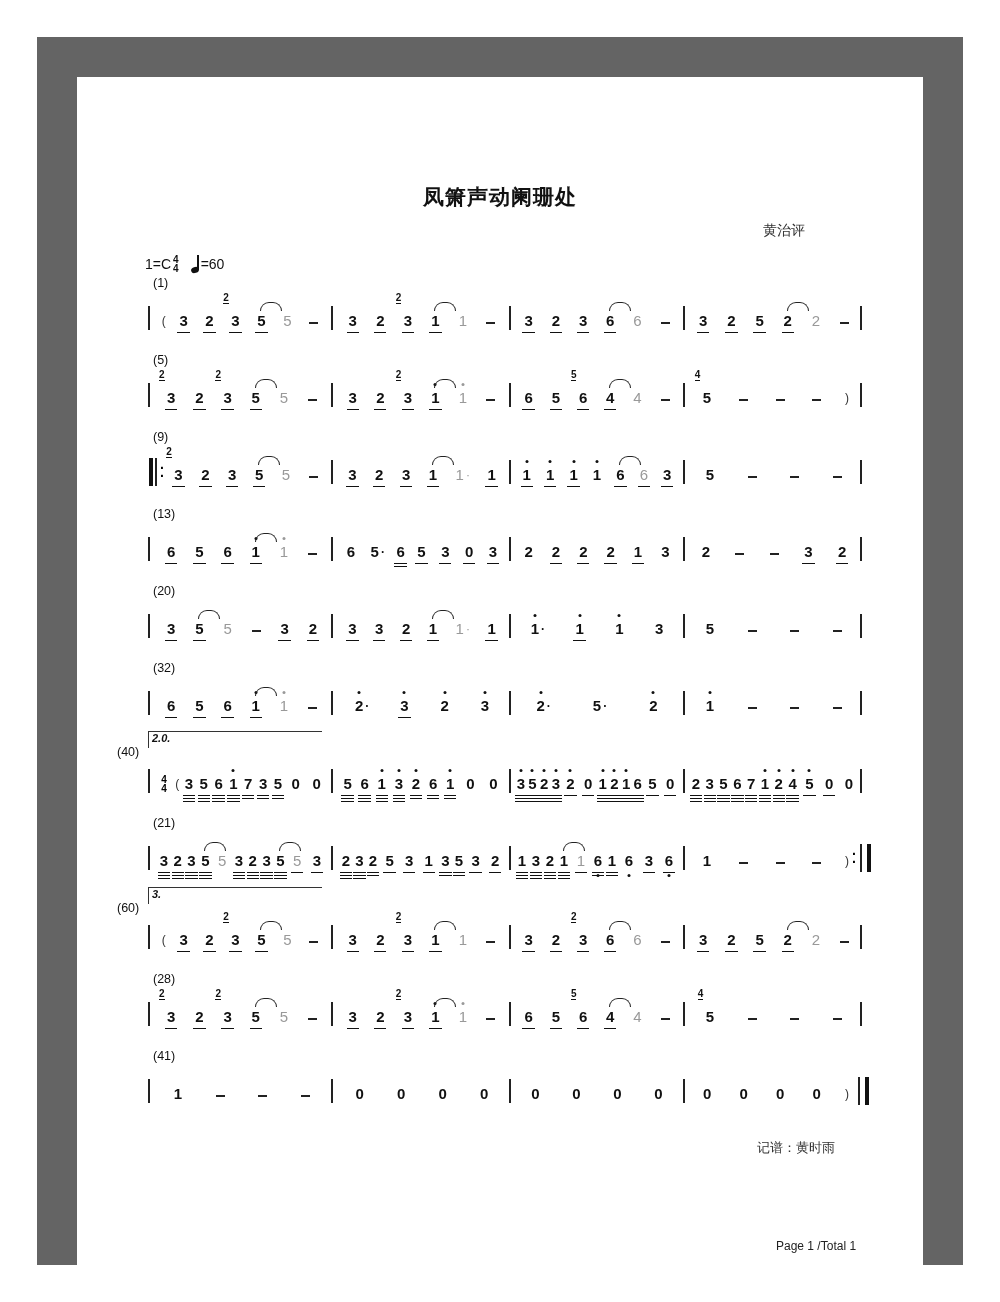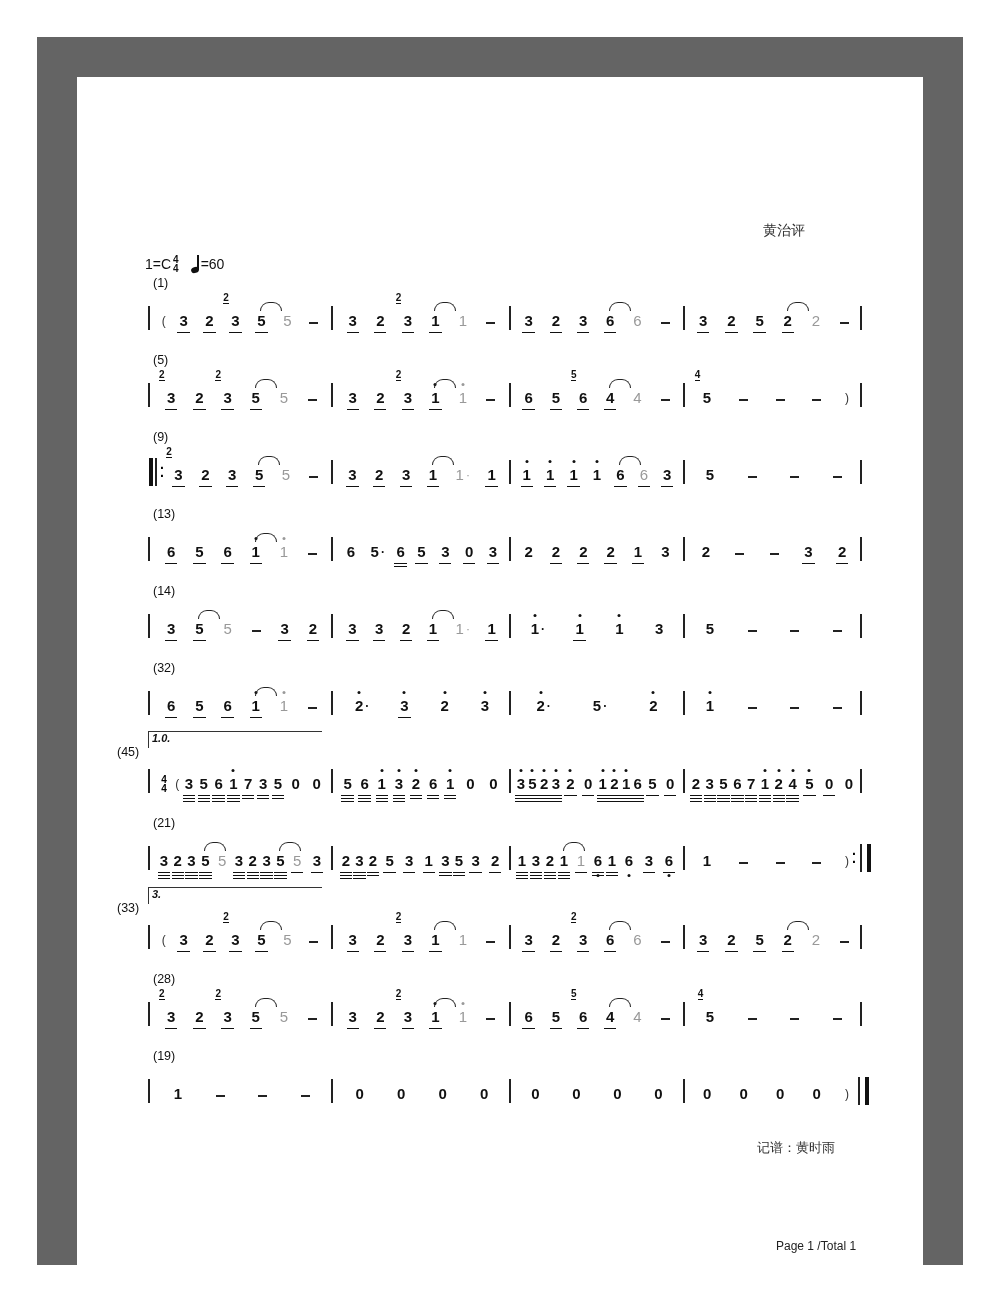--- a/index.html
+++ b/index.html
@@ -36,20 +36,21 @@
   .dash.dark{background:#222;}
   .paren{font-weight:normal;font-size:12px;color:#333;}
   .footer-credit{position:absolute;left:680px;top:1062px;font-family:"DejaVu Serif",serif;font-size:13px;color:#333;}
   .pageno{position:absolute;left:699px;top:1162px;font-size:12px;color:#222;}
 </style>
 </head>
 <body>
 
 <div class="frame"></div>
 <div class="page" id="page">
+  <div class="title">凤箫声动阑珊处</div>
   <div class="composer">黄治评</div>
   <div class="keysig">
     <span>1=C</span>
     <span class="frac">
       <span>4</span>
       <span>4</span>
     </span>
     <span class="quarter"></span>
     <span>=60</span>
   </div>
@@ -368,21 +369,21 @@
           <span class="tok" style="margin: 0px 3px;">
             <span class="dig">3<span class="ul" style="bottom: -3px;"></span></span>
           </span>
           <span class="tok" style="margin: 0px 3px;">
             <span class="dig">2<span class="ul" style="bottom: -3px;"></span></span>
           </span>
         </div>
         <div class="barline" style="left: 783px; top: 24px;"></div>
       </div>
       <div class="row" style="top: 513px;">
-        <div class="mnum" style="left: 76px; top: -6px;">(14)</div>
+        <div class="mnum" style="left: 76px; top: -6px;">(20)</div>
         <div class="barline" style="left: 71px; top: 24px;"></div>
         <div class="measure" style="left: 80px; top: 8px; width: 170px; justify-content: space-around;">
           <span class="tok" style="margin: 0px 3px;">
             <span class="dig">3<span class="ul" style="bottom: -3px;"></span></span>
           </span>
           <span class="tok" style="margin: 0px 3px;">
             <span class="dig">5<span class="tie"></span><span class="ul" style="bottom: -3px;"></span></span>
           </span>
           <span class="tok gray" style="margin: 0px 3px;">
             <span class="dig">5</span>
@@ -500,22 +501,22 @@
           <span class="tok" style="margin: 0px 3px;">
             <span class="dig">1<span class="dot-up"></span></span>
           </span>
           <span class="dash dark"></span>
           <span class="dash dark"></span>
           <span class="dash dark"></span>
         </div>
         <div class="barline" style="left: 783px; top: 24px;"></div>
       </div>
       <div class="row" style="top: 668px;">
-        <div class="volta" style="left: 71px; top: -14px; width: 170px;">1.0.</div>
-        <div class="mnum" style="left: 40px; top: 0px;">(45)</div>
+        <div class="volta" style="left: 71px; top: -14px; width: 170px;">2.0.</div>
+        <div class="mnum" style="left: 40px; top: 0px;">(40)</div>
         <div class="barline" style="left: 71px; top: 24px;"></div>
         <div class="measure" style="left: 80px; top: 8px; width: 170px; justify-content: space-around;">
           <span class="frac" style="margin-right: 4px;">
             <span>4</span>
             <span>4</span>
           </span>
           <span class="tok paren">(</span>
           <span class="tok" style="margin: 0px;">
             <span class="dig">3<span class="ul" style="bottom: -3px;"></span><span class="ul" style="bottom: -6px;"></span><span class="ul" style="bottom: -9px;"></span></span>
           </span>
@@ -769,21 +770,21 @@
           <span class="c">
             <span>·</span>
             <span>·</span>
           </span>
           <span class="l" style="margin-left: 3px;"></span>
           <span class="t"></span>
         </div>
       </div>
       <div class="row" style="top: 824px;">
         <div class="volta" style="left: 71px; top: -14px; width: 170px;">3.</div>
-        <div class="mnum" style="left: 40px; top: 0px;">(33)</div>
+        <div class="mnum" style="left: 40px; top: 0px;">(60)</div>
         <div class="barline" style="left: 71px; top: 24px;"></div>
         <div class="measure" style="left: 80px; top: 8px; width: 170px; justify-content: space-around;">
           <span class="tok paren">(</span>
           <span class="tok" style="margin: 0px 3px;">
             <span class="dig">3<span class="ul" style="bottom: -3px;"></span></span>
           </span>
           <span class="tok" style="margin: 0px 3px;">
             <span class="dig">2<span class="ul" style="bottom: -3px;"></span></span>
           </span>
           <span class="tok" style="margin: 0px 3px;">
@@ -920,21 +921,21 @@
           <span class="tok" style="margin: 0px 3px;">
             <span class="dig">5<span class="grace">4</span></span>
           </span>
           <span class="dash dark"></span>
           <span class="dash dark"></span>
           <span class="dash dark"></span>
         </div>
         <div class="barline" style="left: 783px; top: 24px;"></div>
       </div>
       <div class="row" style="top: 978px;">
-        <div class="mnum" style="left: 76px; top: -6px;">(19)</div>
+        <div class="mnum" style="left: 76px; top: -6px;">(41)</div>
         <div class="barline" style="left: 71px; top: 24px;"></div>
         <div class="measure" style="left: 80px; top: 8px; width: 170px; justify-content: space-around;">
           <span class="tok" style="margin: 0px 3px;">
             <span class="dig">1</span>
           </span>
           <span class="dash dark"></span>
           <span class="dash dark"></span>
           <span class="dash dark"></span>
         </div>
         <div class="barline" style="left: 254px; top: 24px;"></div>

